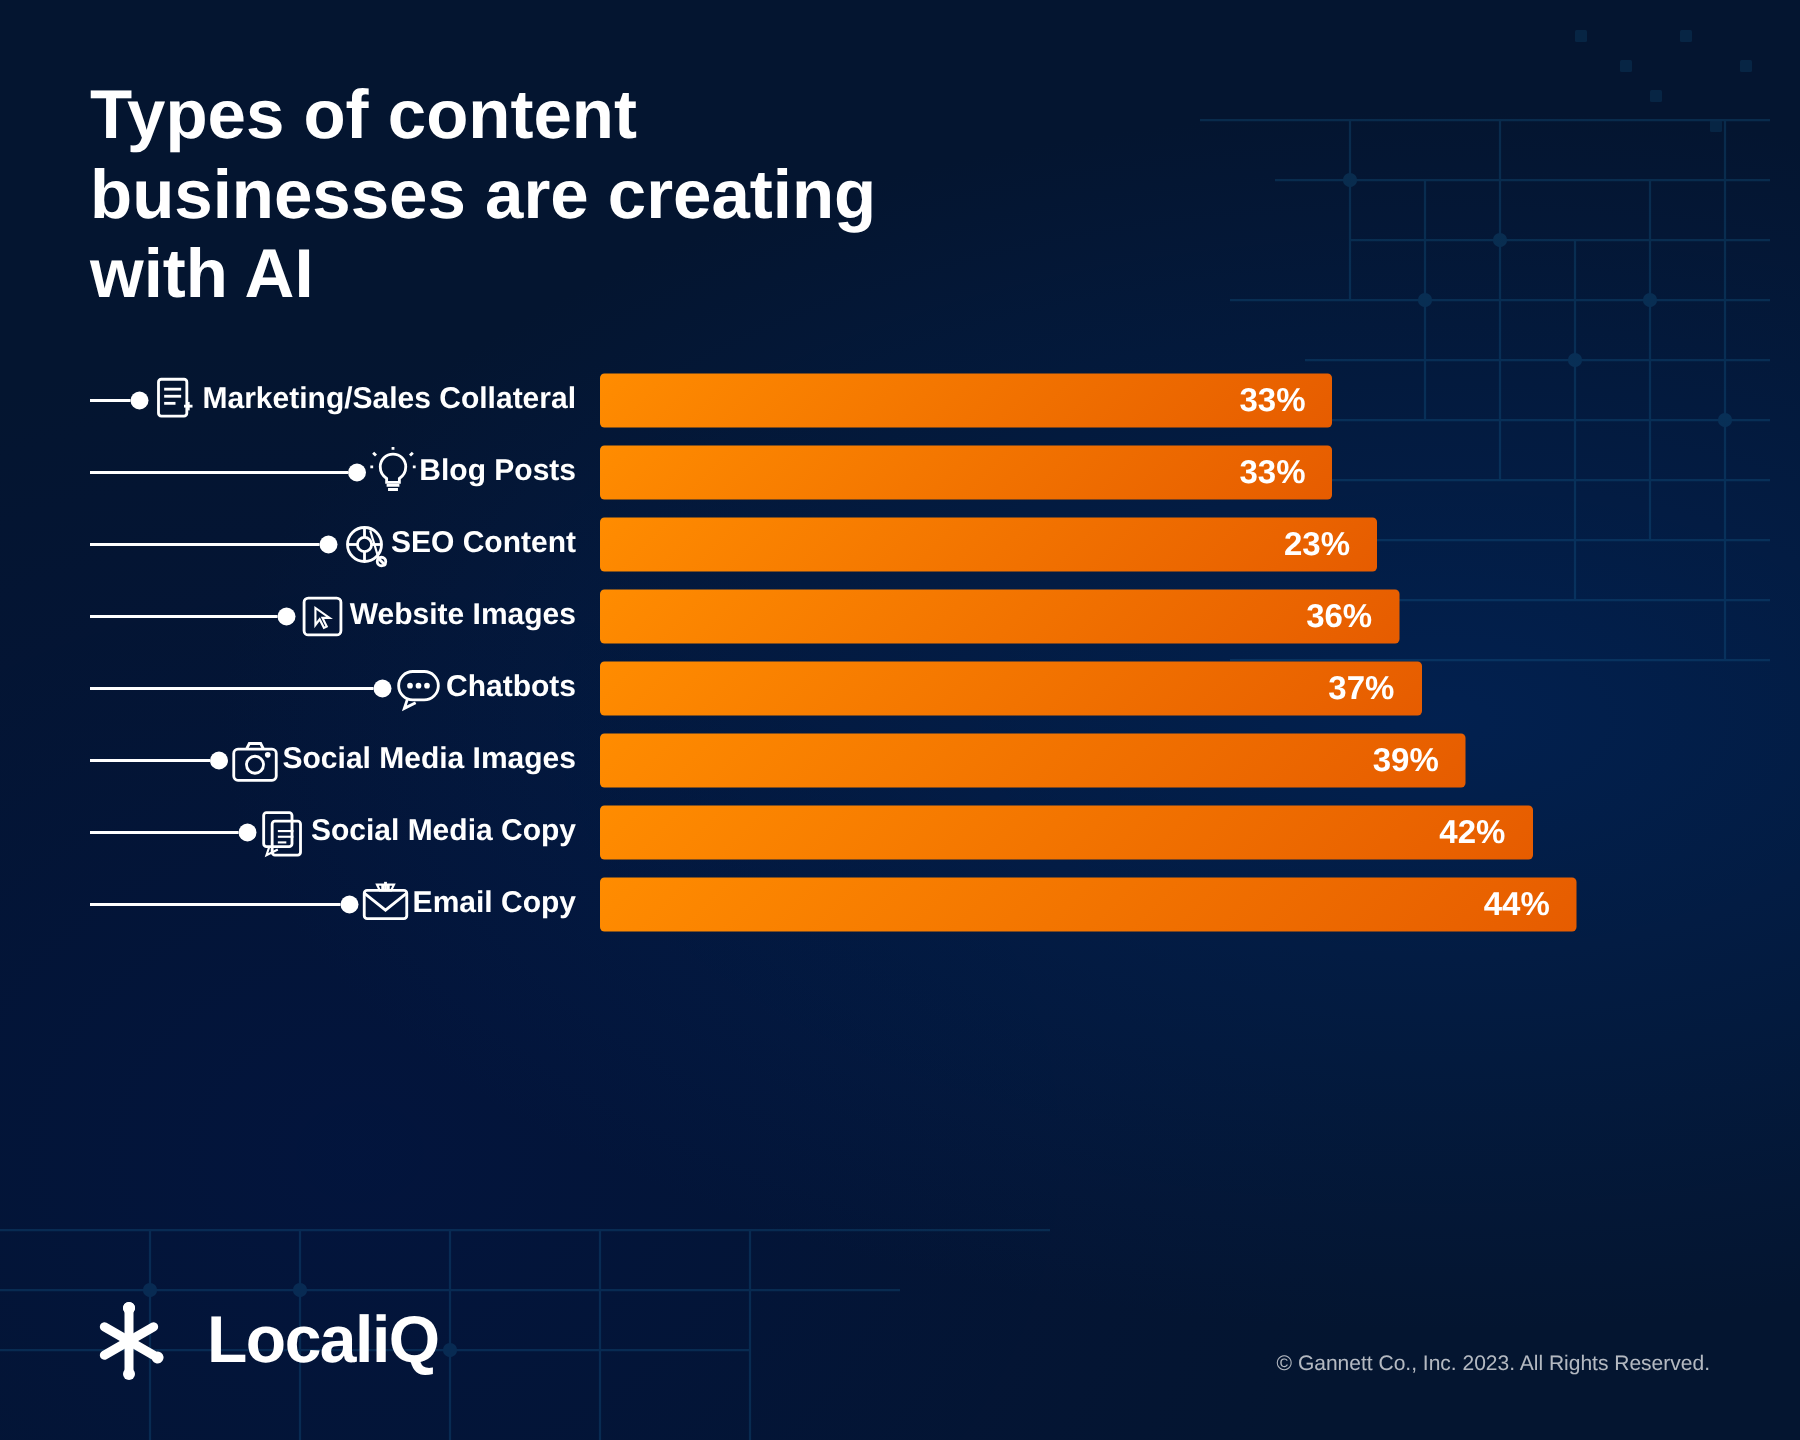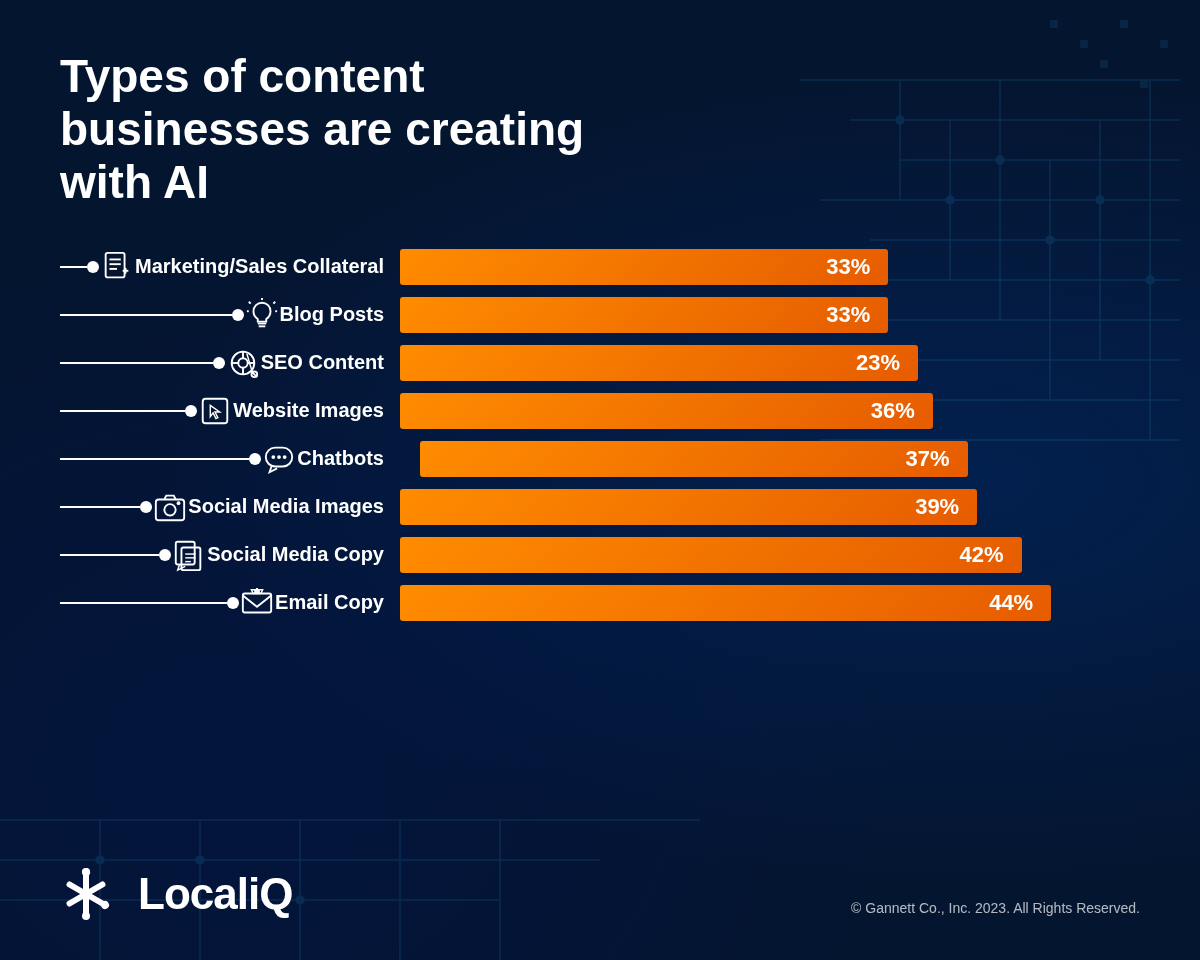--- a/index.html
+++ b/index.html
@@ -317,21 +317,21 @@
     <rect x="4" y="6" width="28" height="20" rx="10" stroke="white" stroke-width="2" fill="none"></rect>
     <circle cx="12" cy="16" r="2" fill="white"></circle>
     <circle cx="18" cy="16" r="2" fill="white"></circle>
     <circle cx="24" cy="16" r="2" fill="white"></circle>
     <path d="M10 26L8 32L16 28" stroke="white" stroke-width="2" fill="none"></path>
   </svg>
           </div>
           <span class="label-text">Chatbots</span>
         </div>
         <div class="bar-container">
-          <div class="bar" style="width: 74%; margin-left: 20px;">
+          <div class="bar" style="width: 74%;">
             <span class="bar-value">37%</span>
           </div>
         </div>
       </div>
       <div class="bar-row">
         <div class="label-section">
           <div class="connector-line"></div>
           <div class="dot"></div>
           <div class="icon">
             <svg viewBox="0 0 36 36" fill="none" xmlns="http://www.w3.org/2000/svg" width="34" height="34">

